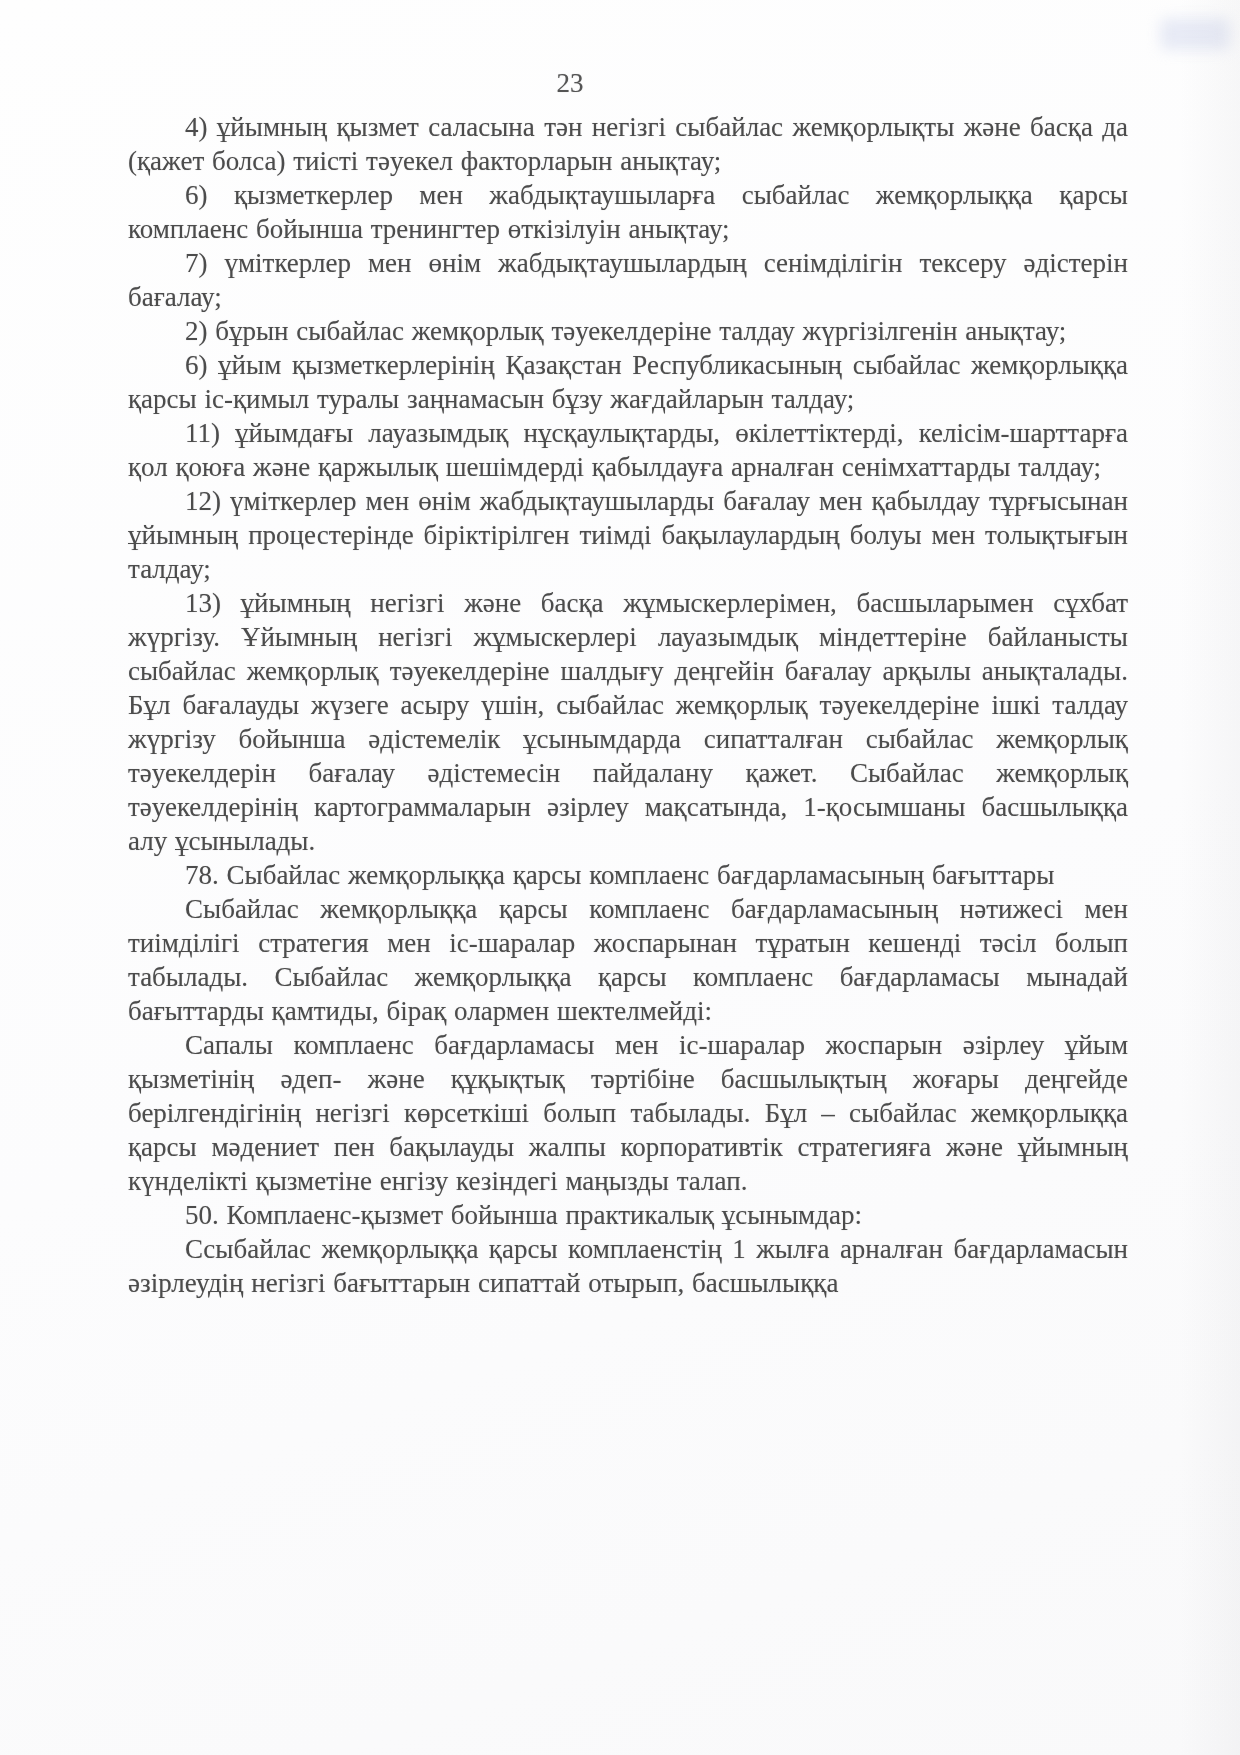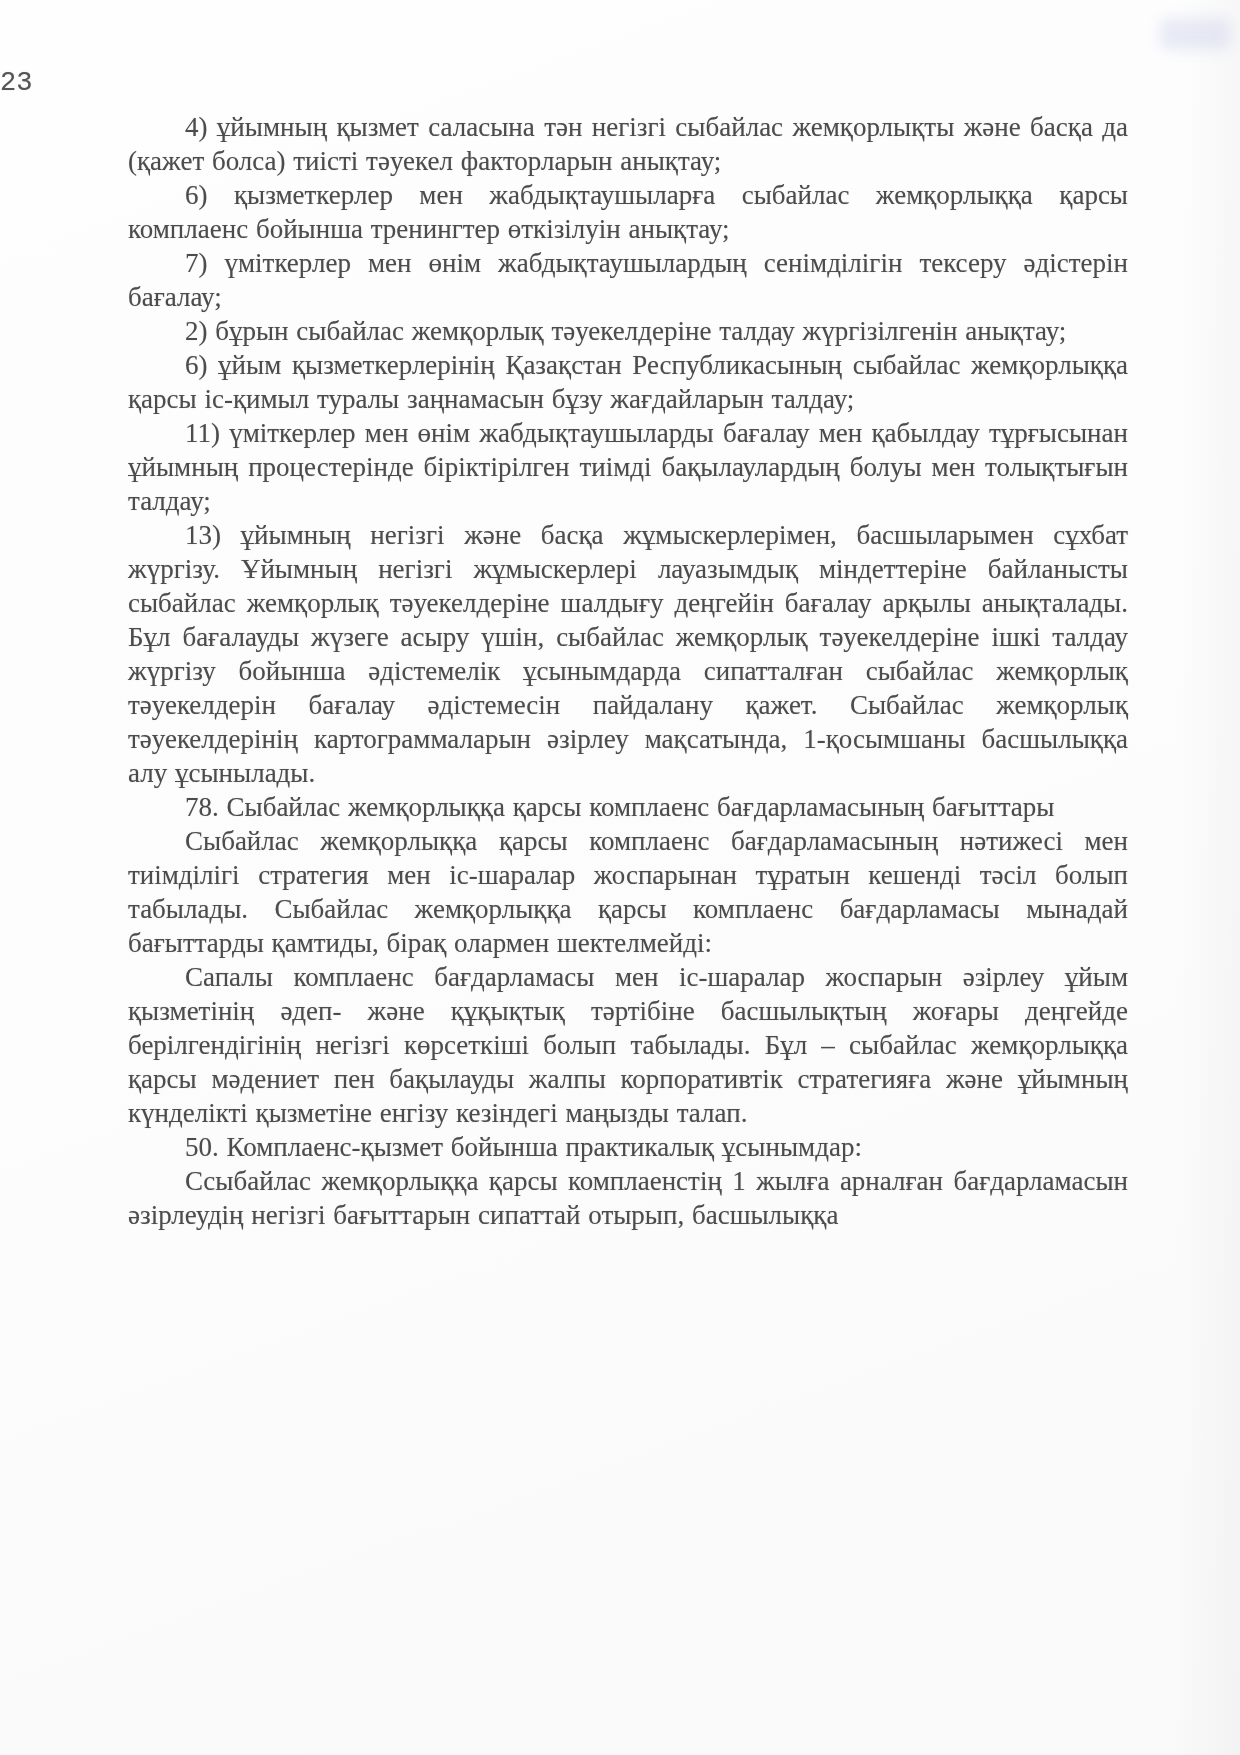--- a/index.html
+++ b/index.html
@@ -15,23 +15,23 @@
   .smudge{
     position:absolute;left:1160px;top:18px;width:70px;height:32px;
     background:#d9def0;opacity:.6;filter:blur(7px);border-radius:6px;
   }
   .shade-right{
     position:absolute;right:0;top:0;width:60px;height:1755px;
     background:linear-gradient(to right, rgba(0,0,0,0), rgba(120,120,130,.05));
   }
   .page-number{
     position:absolute;top:68px;left:0;width:1140px;
+    text-align:center;
     font-size:27px;color:#555;
     text-shadow:0 0 1px rgba(90,90,90,.35);
-    font-family:Liberation Mono, monospace;
   }
   .content{
     position:absolute;top:110px;left:128px;width:1000px;
   }
   .content p{
     margin:0;
     font-size:27px;
     line-height:34px;
     text-align:justify;
     text-indent:57px;
@@ -48,21 +48,22 @@
   <div class="shade-right"></div>
 
   <div class="page-number">23</div>
 
   <div class="content">
     <p>4) ұйымның қызмет саласына тән негізгі сыбайлас жемқорлықты және басқа да (қажет болса) тиісті тәуекел факторларын анықтау;</p>
     <p>6) қызметкерлер мен жабдықтаушыларға сыбайлас жемқорлыққа қарсы комплаенс бойынша тренингтер өткізілуін анықтау;</p>
     <p>7) үміткерлер мен өнім жабдықтаушылардың сенімділігін тексеру әдістерін бағалау;</p>
     <p>2) бұрын сыбайлас жемқорлық тәуекелдеріне талдау жүргізілгенін анықтау;</p>
     <p>6) ұйым қызметкерлерінің Қазақстан Республикасының сыбайлас жемқорлыққа қарсы іс-қимыл туралы заңнамасын бұзу жағдайларын талдау;</p>
-    <p>11) үміткерлер мен өнім жабдықтаушыларды бағалау мен қабылдау тұрғысынан ұйымның процестерінде біріктірілген тиімді бақылаулардың болуы мен толықтығын талдау;</p>
+    <p>11) ұйымдағы лауазымдық нұсқаулықтарды, өкілеттіктерді, келісім-шарттарға қол қоюға және қаржылық шешімдерді қабылдауға арналған сенімхаттарды талдау;</p>
+    <p>12) үміткерлер мен өнім жабдықтаушыларды бағалау мен қабылдау тұрғысынан ұйымның процестерінде біріктірілген тиімді бақылаулардың болуы мен толықтығын талдау;</p>
     <p>13) ұйымның негізгі және басқа жұмыскерлерімен, басшыларымен сұхбат жүргізу. Ұйымның негізгі жұмыскерлері лауазымдық міндеттеріне байланысты сыбайлас жемқорлық тәуекелдеріне шалдығу деңгейін бағалау арқылы анықталады. Бұл бағалауды жүзеге асыру үшін, сыбайлас жемқорлық тәуекелдеріне ішкі талдау жүргізу бойынша әдістемелік ұсынымдарда сипатталған сыбайлас жемқорлық тәуекелдерін бағалау әдістемесін пайдалану қажет. Сыбайлас жемқорлық тәуекелдерінің картограммаларын әзірлеу мақсатында, 1-қосымшаны басшылыққа алу ұсынылады.</p>
     <p>78. Сыбайлас жемқорлыққа қарсы комплаенс бағдарламасының бағыттары</p>
     <p>Сыбайлас жемқорлыққа қарсы комплаенс бағдарламасының нәтижесі мен тиімділігі стратегия мен іс-шаралар жоспарынан тұратын кешенді тәсіл болып табылады. Сыбайлас жемқорлыққа қарсы комплаенс бағдарламасы мынадай бағыттарды қамтиды, бірақ олармен шектелмейді:</p>
     <p>Сапалы комплаенс бағдарламасы мен іс-шаралар жоспарын әзірлеу ұйым қызметінің әдеп- және құқықтық тәртібіне басшылықтың жоғары деңгейде берілгендігінің негізгі көрсеткіші болып табылады. Бұл – сыбайлас жемқорлыққа қарсы мәдениет пен бақылауды жалпы корпоративтік стратегияға және ұйымның күнделікті қызметіне енгізу кезіндегі маңызды талап.</p>
     <p>50. Комплаенс-қызмет бойынша практикалық ұсынымдар:</p>
     <p>Ссыбайлас жемқорлыққа қарсы комплаенстің 1 жылға арналған бағдарламасын әзірлеудің негізгі бағыттарын сипаттай отырып, басшылыққа</p>
   </div>
 </div>
 
 </body></html>

